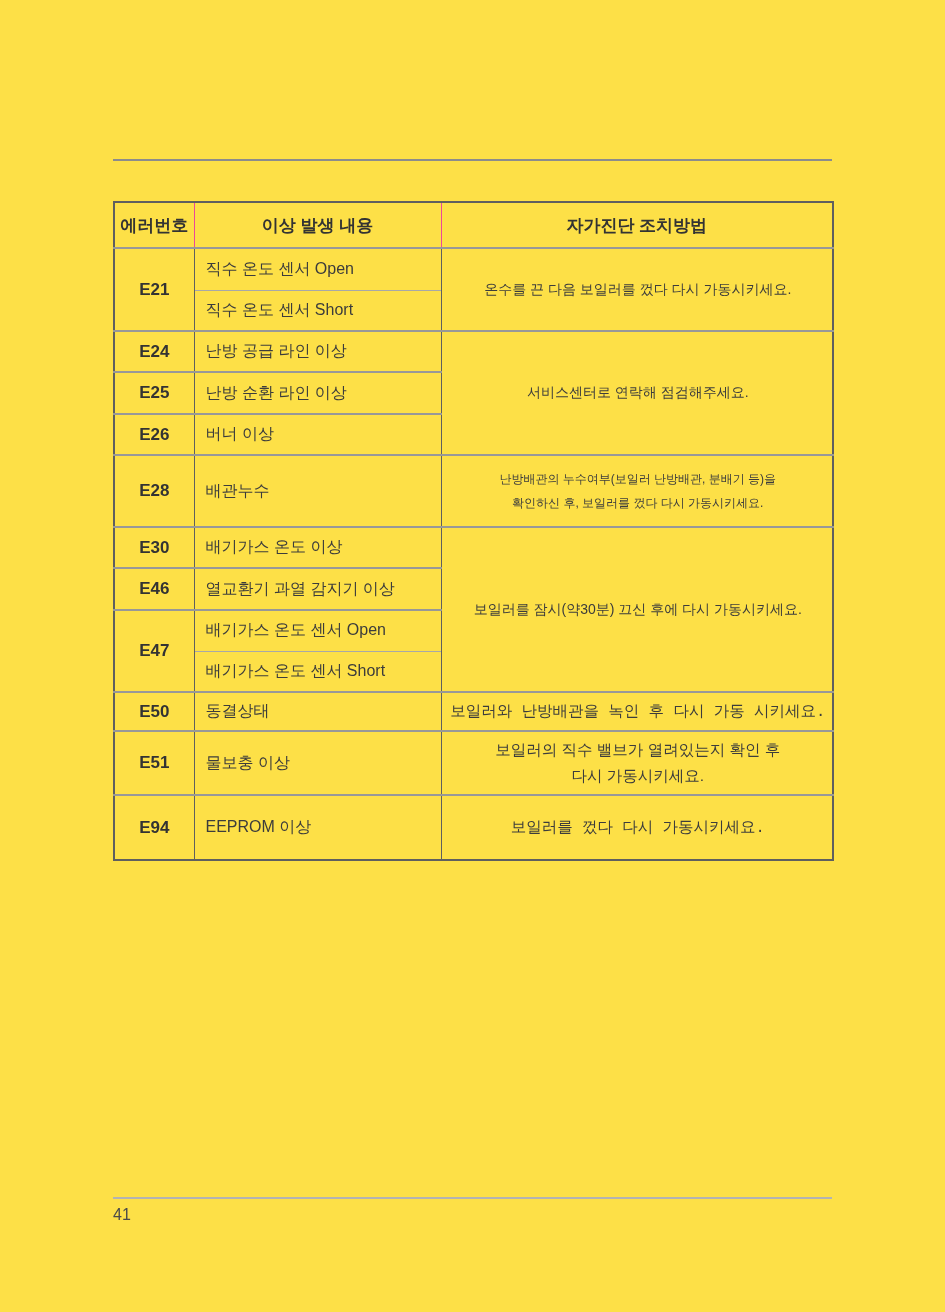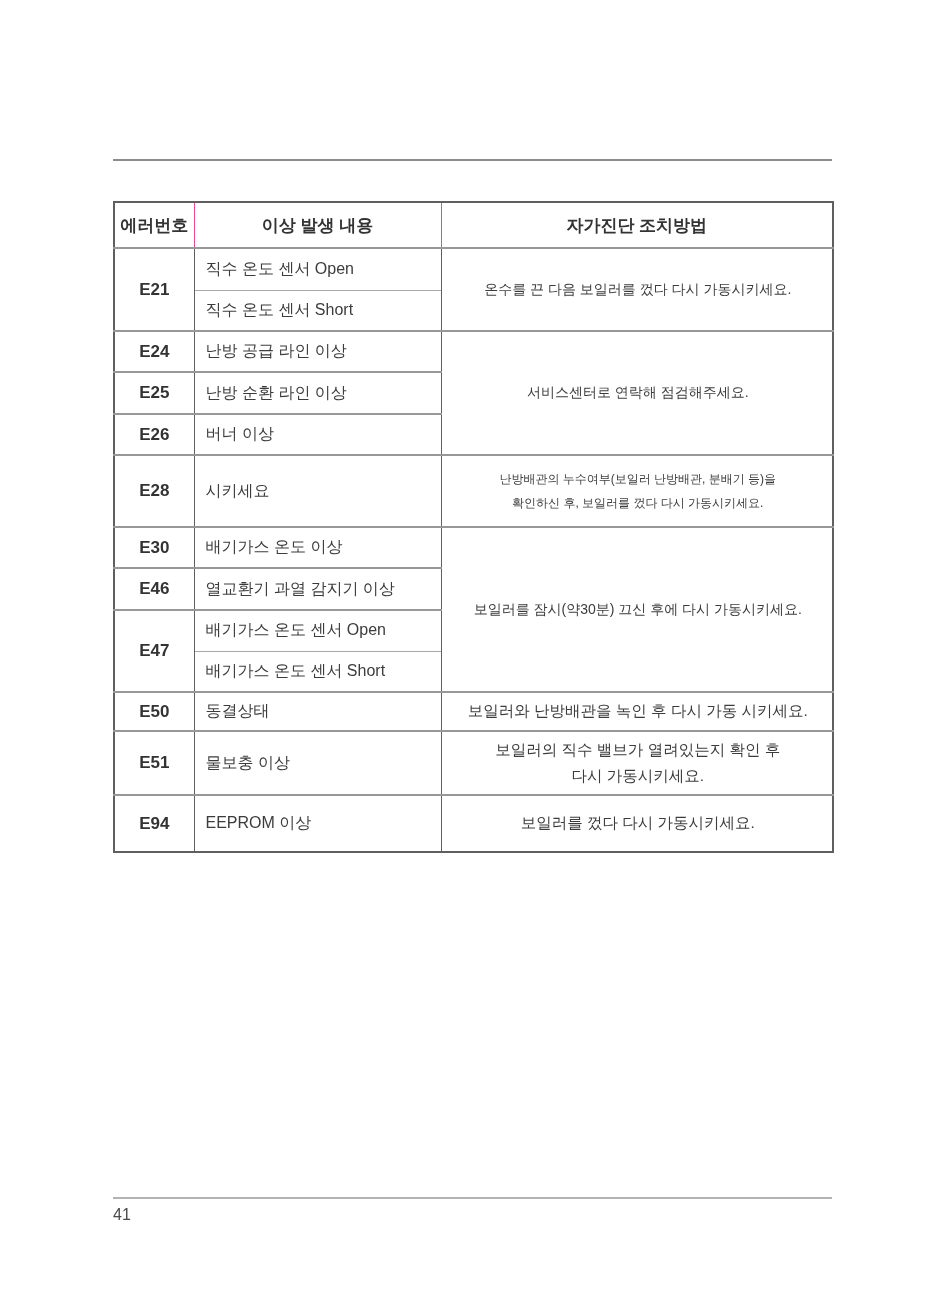--- a/index.html
+++ b/index.html
@@ -2,21 +2,21 @@
 <html><head>
 <meta charset="utf-8">
 <style>
   * { margin: 0; padding: 0; box-sizing: border-box; }
   html, body { background: #e8e8e8; }
   body { font-family: "Liberation Sans", "DejaVu Sans", sans-serif; }
   .page {
     position: relative;
     width: 945px;
     height: 1312px;
-    background: #ffffff;
+    background: #fde047;
     margin: 0 auto;
     overflow: hidden;
     color: #3c3c3c;
     padding-left: 23px;
   }
   .top-rule {
     position: absolute;
     left: 113px; top: 159px;
     width: 719px; height: 2px;
     background: #8c8c8c;
@@ -64,21 +64,21 @@
     padding-left: 11px;
     text-align: left;
   }
   td.action {
     padding-left: 8px;
     padding-right: 6px;
     text-align: center;
   }
   .act-sm { font-size: 14px; }
   .act-xs { font-size: 12px; line-height: 24px; }
-  .act-lg { font-size: 15.5px; }
+  .act-lg { font-size: 15.5px; font-family: Liberation Mono, monospace; }
   .act-lg2 { font-size: 15.5px; line-height: 26px; }
   
   .bl { border-left: 1px solid #5f5f5f; }
   
   tr.major > td { border-top: 2px solid #989898; }
   
   tr.thin > td { border-top: 1px solid #a8a8a8; }
   tr.head > th.bl { border-left: 1px solid #ec4899; margin-left: 48px; }
 </style>
 </head>
@@ -119,21 +119,21 @@
         <td class="code">E25</td>
         <td class="cause bl">난방 순환 라인 이상</td>
       </tr>
       <tr class="major" style="height:41px">
         <td class="code">E26</td>
         <td class="cause bl">버너 이상</td>
       </tr>
 
       <tr class="major" style="height:72px">
         <td class="code">E28</td>
-        <td class="cause bl">시키세요</td>
+        <td class="cause bl">배관누수</td>
         <td class="action act-xs bl">
           <div>난방배관의 누수여부(보일러 난방배관, 분배기 등)을</div>
           <div>확인하신 후, 보일러를 껐다 다시 가동시키세요.</div>
         </td>
       </tr>
 
       <tr class="major" style="height:41px">
         <td class="code">E30</td>
         <td class="cause bl">배기가스 온도 이상</td>
         <td class="action act-sm bl" rowspan="4">보일러를 잠시(약30분) 끄신 후에 다시 가동시키세요.</td>
@@ -158,21 +158,21 @@
 
       <tr class="major" style="height:64px">
         <td class="code">E51</td>
         <td class="cause bl">물보충 이상</td>
         <td class="action act-lg2 bl">
           <div>보일러의 직수 밸브가 열려있는지 확인 후</div>
           <div>다시 가동시키세요.</div>
         </td>
       </tr>
 
-      <tr class="major" style="height:57px">
+      <tr class="major" style="height:65px">
         <td class="code">E94</td>
         <td class="cause bl">EEPROM 이상</td>
         <td class="action act-lg bl">보일러를 껐다 다시 가동시키세요.</td>
       </tr>
     </tbody>
   </table>
 
   <div class="bottom-rule"></div>
   <div class="page-number">41</div>
 

